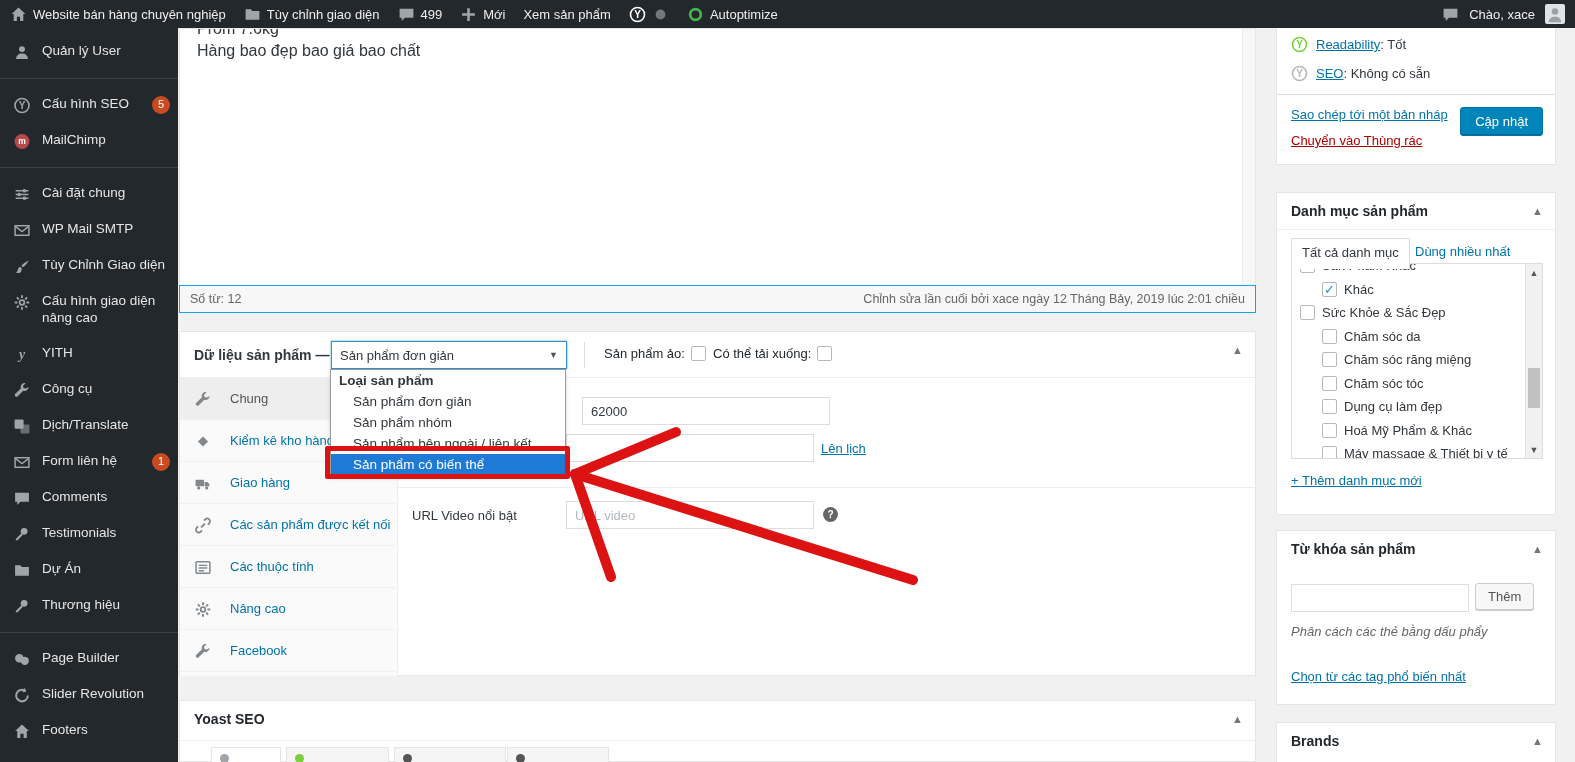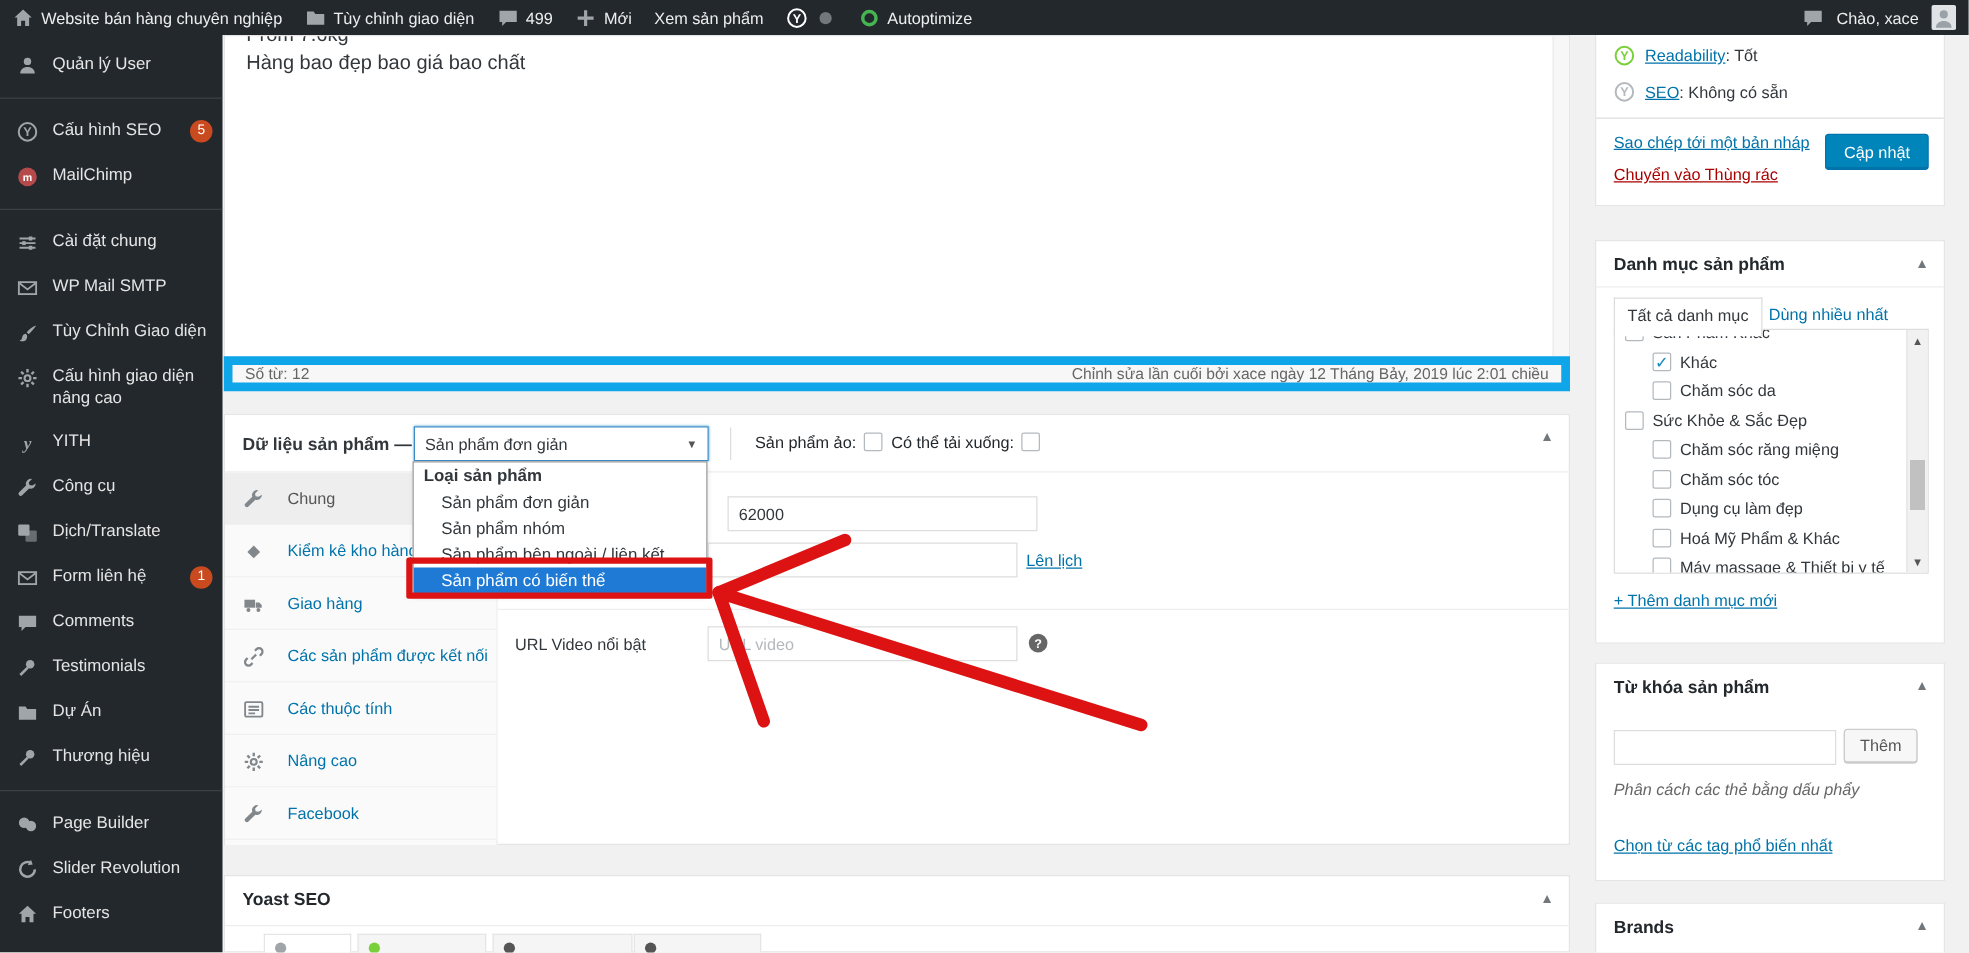--- a/index.html
+++ b/index.html
@@ -32,21 +32,21 @@
   .toggle { position:absolute; right:12px; top:12px; color:#72777c; font-size:11px; cursor:pointer; }
 
   
   #editor { left:179px; top:28px; width:1077px; height:257px; overflow:hidden; border-bottom:none; }
   #editor-line1 { position:absolute; left:17px; top:-9px; font-size:16px; }
   #editor-line2 { position:absolute; left:17px; top:13px; font-size:16px; }
   #editor-scroll { position:absolute; right:0; top:0; width:13px; height:100%; background:#f7f7f7; border-left:1px solid #ececec; }
 
   
   #statusbar { position:absolute; left:179px; top:285px; width:1077px; height:28px; background:#f7f7f7;
-               border:7px solid #0ea5e9; display:flex; align-items:center; font-size:12.5px; color:#666; padding:0 10px; }
+               border:1px solid #0ea5e9; display:flex; align-items:center; font-size:12.5px; color:#666; padding:0 10px; }
   #statusbar .right { margin-left:auto; }
 
   
   #product-panel { left:179px; top:331px; width:1077px; height:345px; }
   #pd-header { position:relative; height:46px; border-bottom:1px solid #eee; display:flex; align-items:center; }
   #pd-title { font-size:14px; font-weight:bold; margin-left:14px; }
   #pd-select { position:absolute; left:151px; top:9px; width:236px; height:28px; background:#fff;
                border:1px solid #3a8bc8; box-shadow:0 0 2px rgba(30,140,190,.8); font-size:13px;
                display:flex; align-items:center; padding-left:8px; cursor:pointer; }
   #pd-select .arr { position:absolute; right:8px; font-size:9px; color:#555; }
@@ -552,27 +552,27 @@
     <div id="cat-list">
       <div id="cat-items">
           <div class="cat-item">
             <span class="wp-checkbox"></span>
             <span>Sản Phẩm Khác</span>
           </div>
           <div class="cat-item ind">
             <span class="wp-checkbox">✓</span>
             <span>Khác</span>
           </div>
+          <div class="cat-item">
+            <span class="wp-checkbox"></span>
+            <span>Sức Khỏe &amp; Sắc Đẹp</span>
+          </div>
           <div class="cat-item ind">
             <span class="wp-checkbox"></span>
             <span>Chăm sóc da</span>
-          </div>
-          <div class="cat-item">
-            <span class="wp-checkbox"></span>
-            <span>Sức Khỏe &amp; Sắc Đẹp</span>
           </div>
           <div class="cat-item ind">
             <span class="wp-checkbox"></span>
             <span>Chăm sóc răng miệng</span>
           </div>
           <div class="cat-item ind">
             <span class="wp-checkbox"></span>
             <span>Chăm sóc tóc</span>
           </div>
           <div class="cat-item ind">

